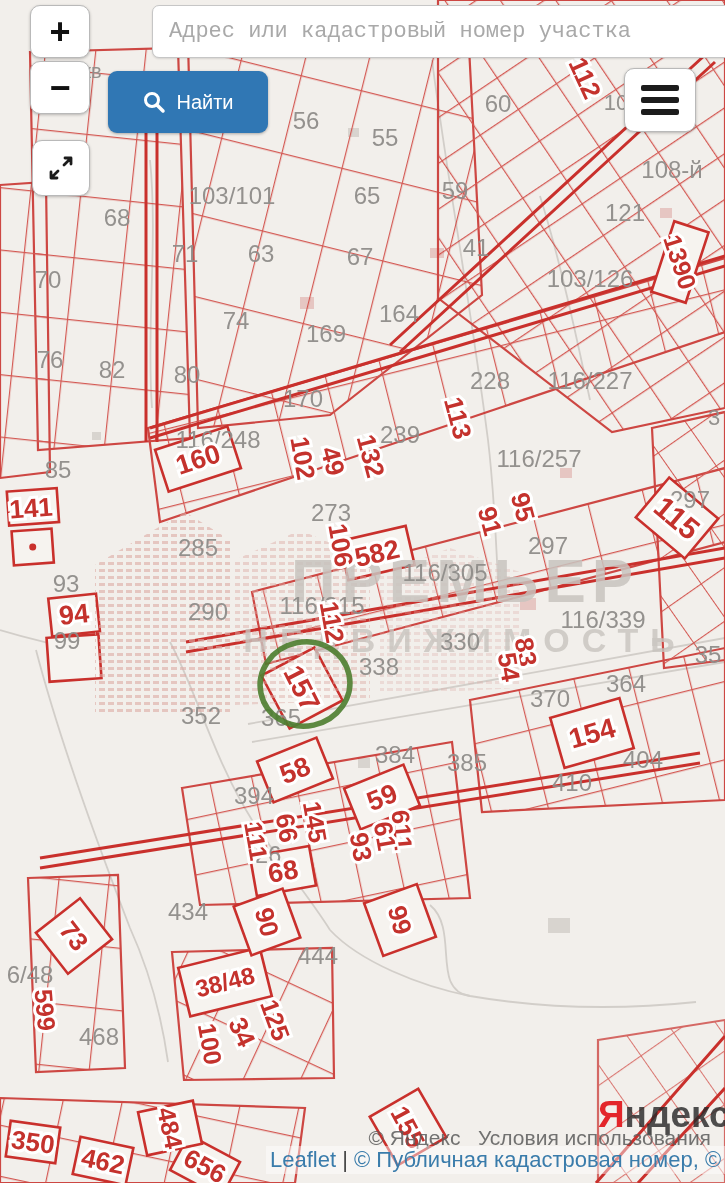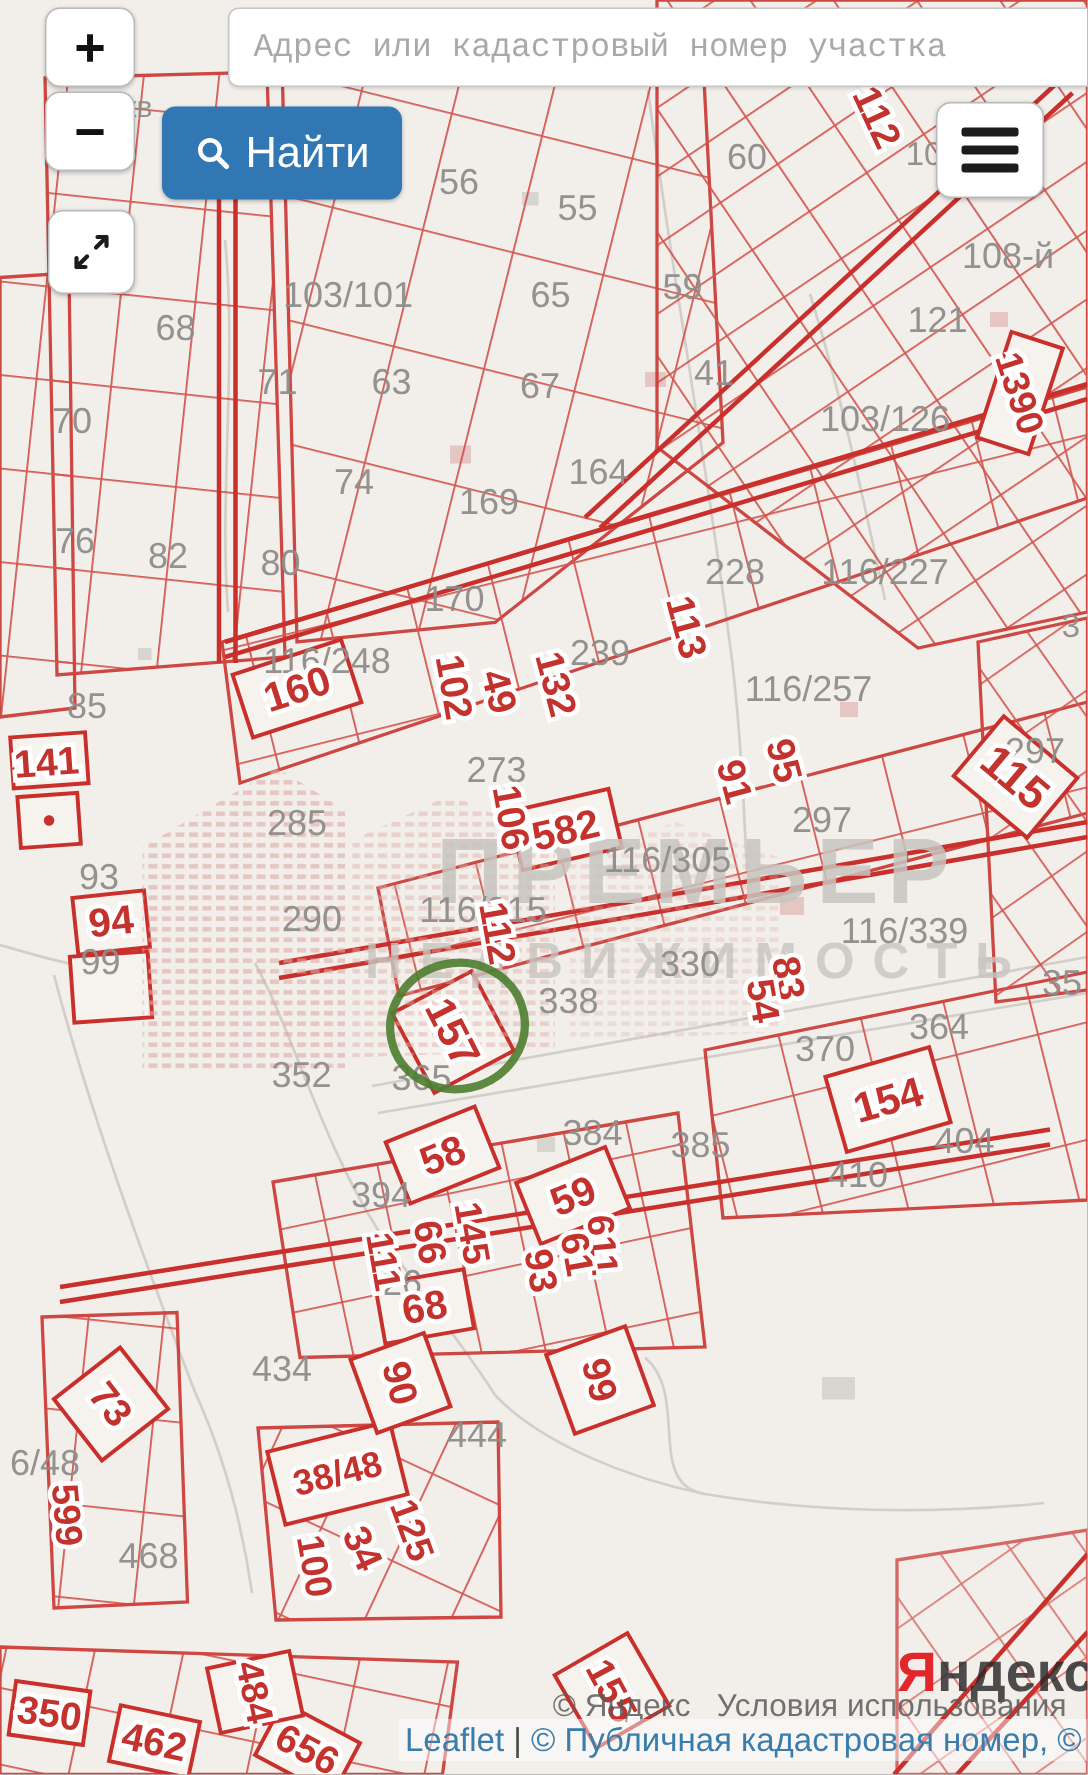--- a/index.html
+++ b/index.html
@@ -19,21 +19,21 @@
   #expand{left:32px;top:140px;width:58px;height:56px;}
   #menu-btn{left:624px;top:68px;width:72px;height:64px;flex-direction:column;gap:6px;}
   .bar{width:38px;height:6px;background:#1c1c1c;border-radius:2px;}
 
   #search-input{position:absolute;left:112px;top:5px;width:560px;height:51px;
     border:1px solid #c6c6c6;border-radius:7px;padding:0 16px;font-size:22px;color:#555;
     font-family:Liberation Mono, monospace;box-shadow:0 1px 2px rgba(0,0,0,.12);outline:none;margin-left:40px;}
   #search-input::placeholder{color:#a9a9a9;}
 
   #find-btn{position:absolute;left:108px;top:71px;width:160px;height:62px;background:#3077b4;
-    border:none;border-radius:9px;color:#fff;font-size:29px;display:flex;align-items:center;
+    border:none;border-radius:9px;color:#fff;font-size:20px;display:flex;align-items:center;
     justify-content:center;gap:10px;cursor:pointer;box-shadow:0 1px 3px rgba(0,0,0,.3);
     font-family:"Liberation Sans",sans-serif;}
 
   
   #yandex-logo{position:absolute;left:598px;top:1094px;font-size:37px;font-weight:bold;
     color:rgba(40,40,40,.82);letter-spacing:0;cursor:pointer;}
   #yandex-logo .ya{color:#e3262b;}
   #attr1{position:absolute;right:14px;top:1126px;font-size:21px;color:rgba(90,90,90,.85);
     white-space:nowrap;}
   #attr1 .terms{cursor:pointer;}

